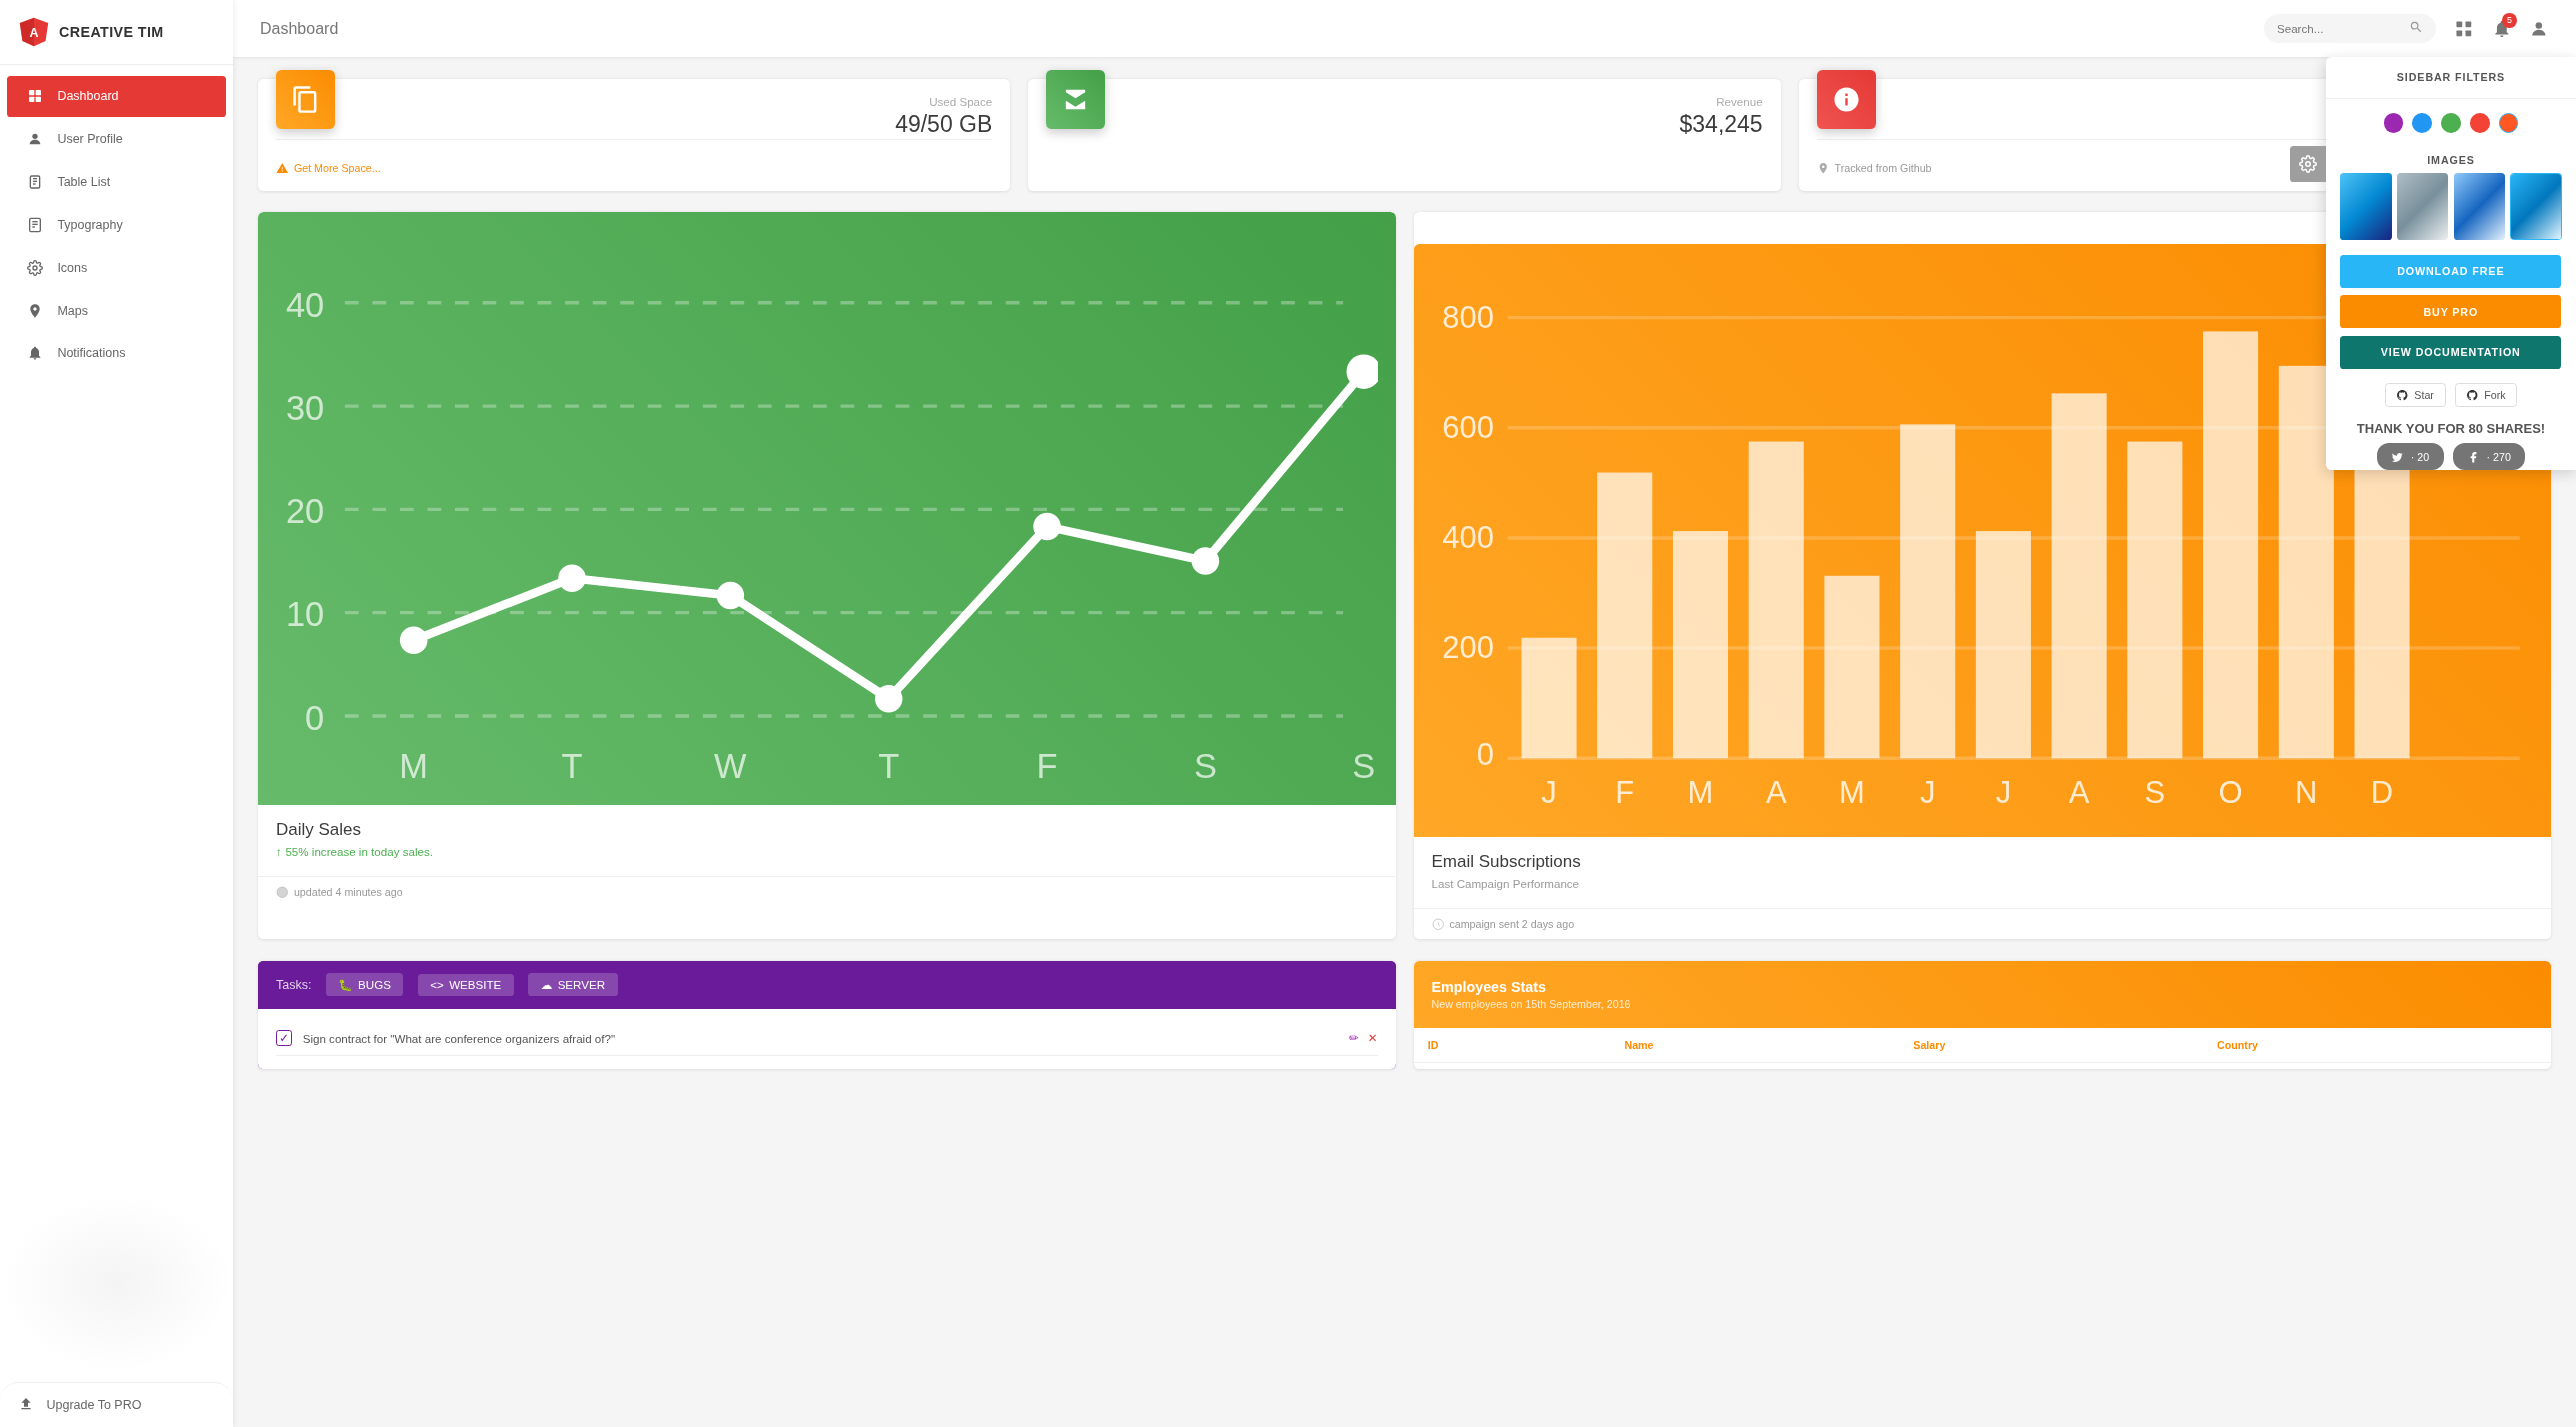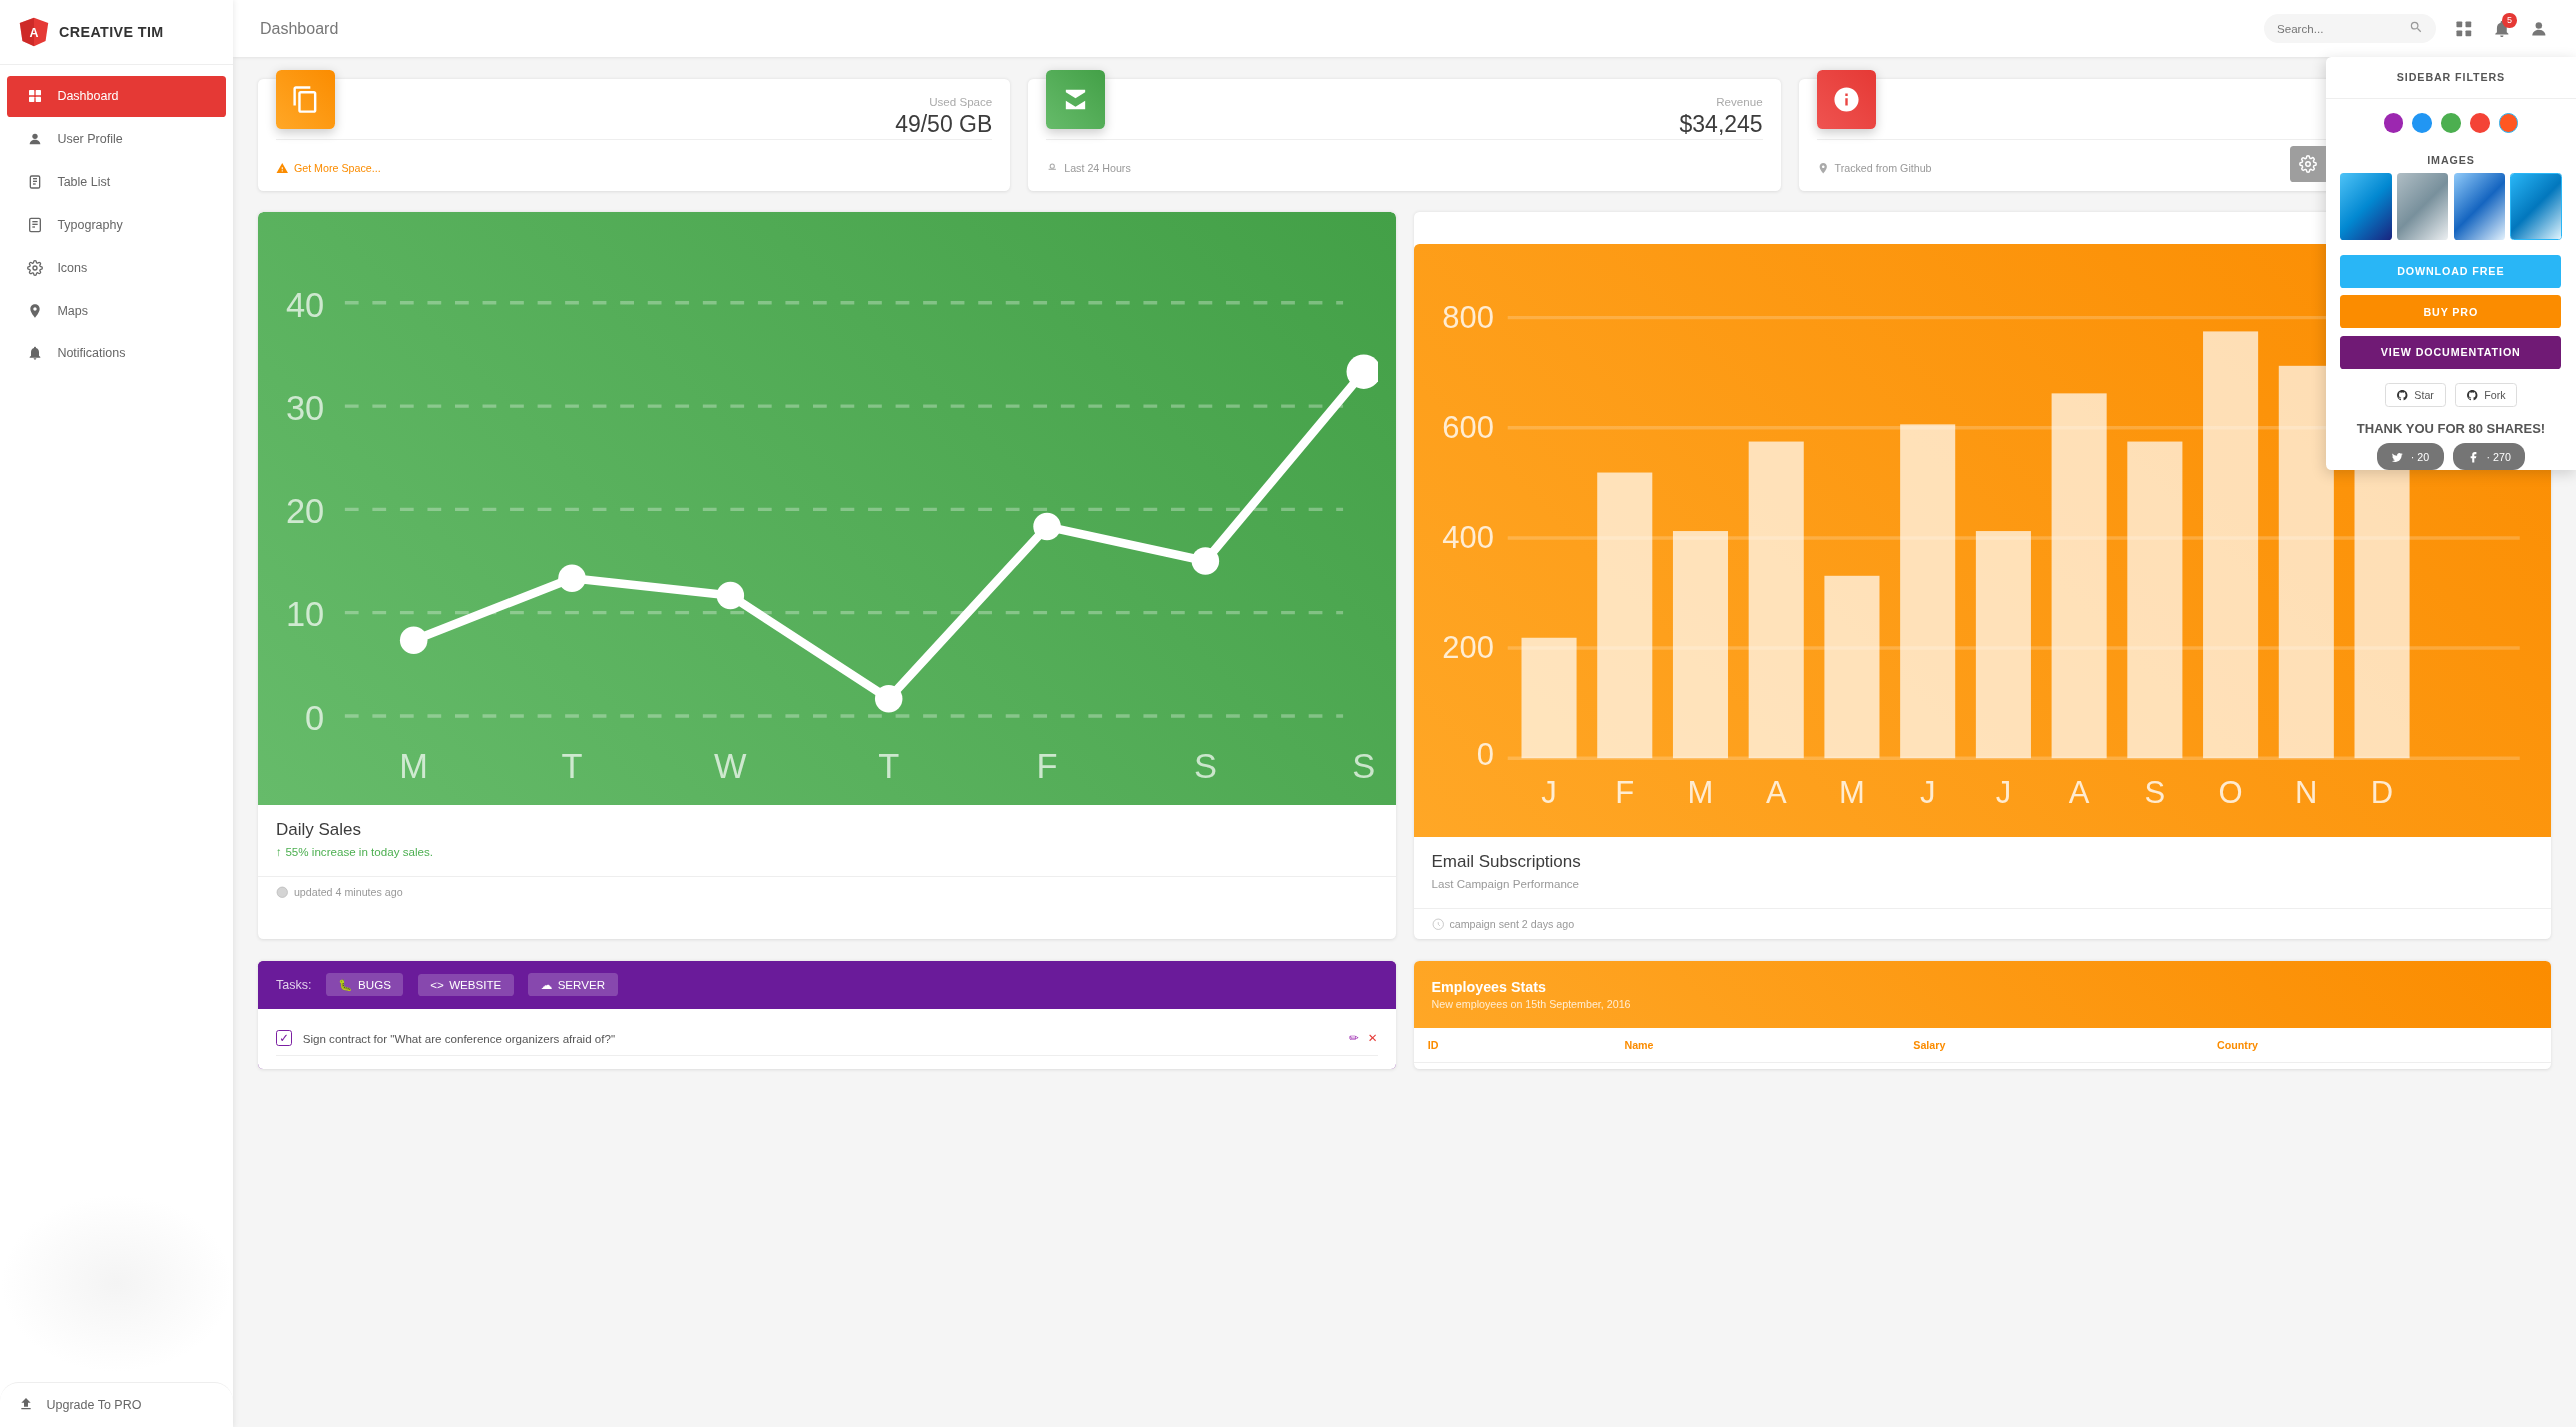--- a/index.html
+++ b/index.html
@@ -445,21 +445,21 @@
       border: none;
       border-radius: 3.6px;
       font-size: 10.7px;
       font-weight: 700;
       letter-spacing: 0.9px;
       cursor: pointer;
       text-align: center;
     }
     .filter-btn.cyan { background: #29b6f6; color: #fff; }
     .filter-btn.orange { background: #fb8c00; color: #fff; }
-    .filter-btn.gray { background: #701a75; color: #fff; }
+    .filter-btn.gray { background: #0f766e; color: #fff; }
     .filter-social {
       display: flex;
       justify-content: center;
       gap: 9px;
       padding: 7.2px 14.3px;
     }
     .github-btn {
       display: flex;
       align-items: center;
       gap: 5.4px;
@@ -678,27 +678,20 @@
       <div class="stat-card">
         <div class="stat-card-icon green">
           <svg width="29" height="29" viewBox="0 0 24 24" fill="white">
               <path d="M20 4H4v2l8 5 8-5V4zM4 13v7h16v-7l-8 5-8-5z"></path>
             </svg>
         </div>
         <div class="stat-card-header">
           <span class="stat-card-label">Revenue</span>
         </div>
         <div class="stat-card-value">$34,245</div>
-        <div class="stat-card-footer">
-          <svg width="12.5" height="12.5" viewBox="0 0 24 24" fill="#aaa">
-              <rect x="5" y="13" width="14" height="2"></rect>
-              <circle cx="12" cy="8" r="4" fill="none" stroke="#aaa" stroke-width="2"></circle>
-            </svg>
-          <span>Last 24 Hours</span>
-        </div>
       </div>
 
       <div class="stat-card">
         <div class="stat-card-icon red">
           <svg width="29" height="29" viewBox="0 0 24 24" fill="white">
               <path d="M12 2C6.48 2 2 6.48 2 12s4.48 10 10 10 10-4.48 10-10S17.52 2 12 2zm1 15h-2v-6h2v6zm0-8h-2V7h2v2z"></path>
             </svg>
         </div>
         <div class="stat-card-header">
           <span class="stat-card-label">Fixed Issues</span>

